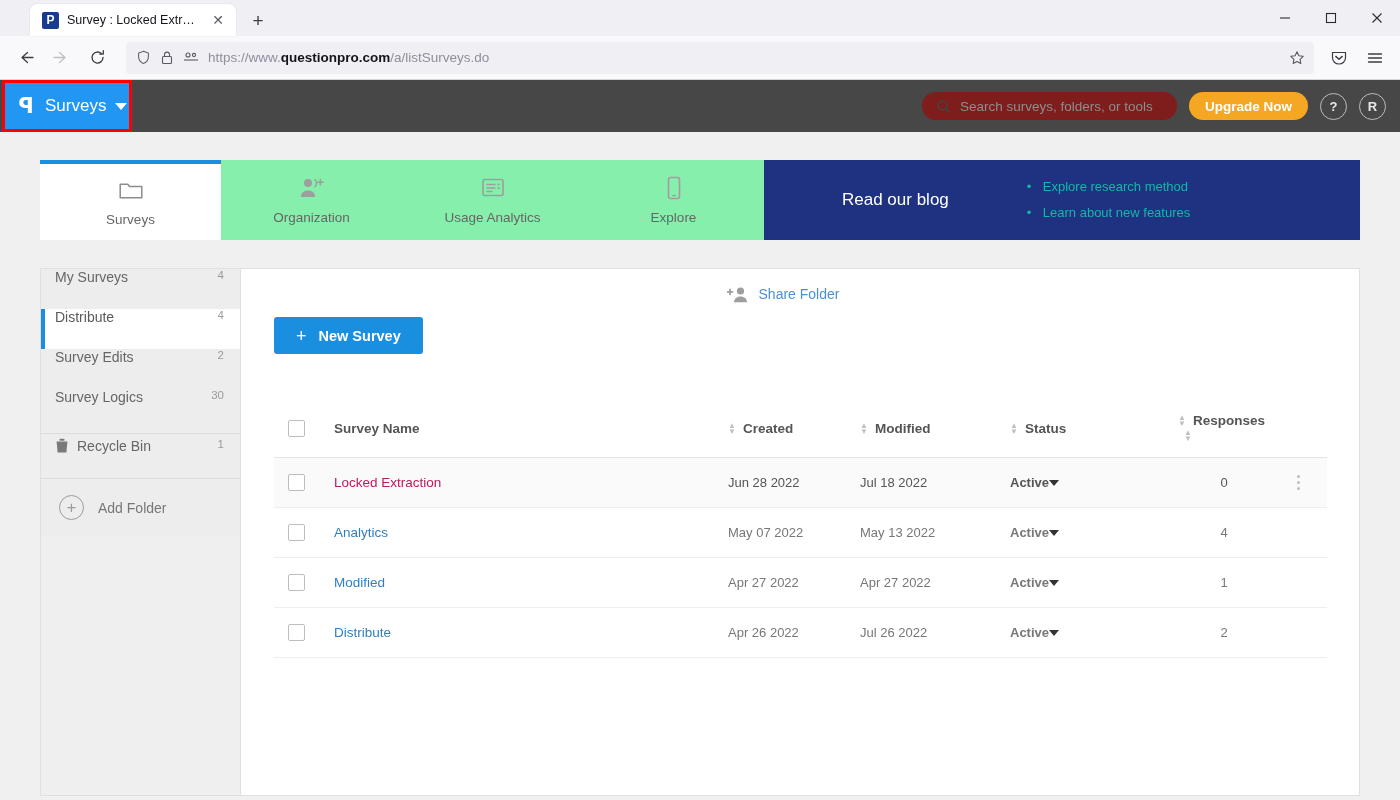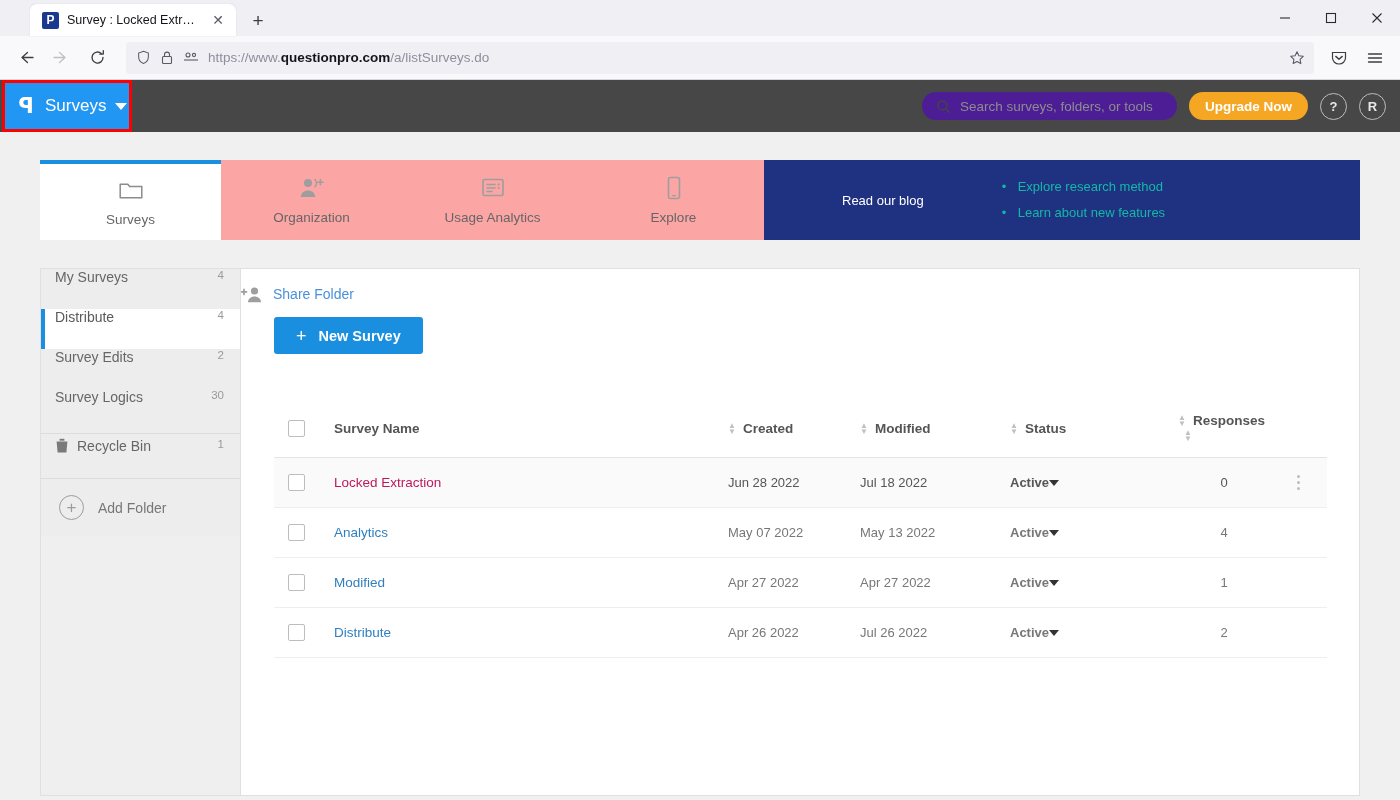--- a/index.html
+++ b/index.html
@@ -113,21 +113,21 @@
   .logo-caret {
     width: 0; height: 0;
     border-left: 6px solid transparent; border-right: 6px solid transparent;
     border-top: 7px solid #fff;
   }
   .header-right {
     margin-left: auto; display: flex; align-items: center; gap: 12px;
     padding-right: 14px;
   }
   .search-box {
-    width: 255px; height: 28px; background: #4c1d95; border-radius: 14px;
+    width: 255px; height: 28px; background: #7f1d1d; border-radius: 14px;
     display: flex; align-items: center; gap: 9px; padding: 0 14px;
   }
   .search-ph { font-size: 13.5px; color: #8d8d8d; }
   .upgrade-btn {
     background: #f5a623; color: #fff; font-size: 13.5px; font-weight: 700;
     border-radius: 14px; height: 28px; padding: 0 16px;
     display: flex; align-items: center; border: none;
     font-family: "Liberation Sans", sans-serif;
   }
   .circle-btn {
@@ -136,33 +136,33 @@
     display: flex; align-items: center; justify-content: center;
     font-size: 13px; font-weight: 700;
   }
 
   
   .page { background: #f0f0f0; height: 714px; position: relative; }
   .tabs-row {
     display: flex; margin: 28px 40px 0 40px; height: 80px;
   }
   .app-tab {
-    width: 181px; height: 80px; background: #fca5a5;
+    width: 181px; height: 80px; background: #86efac;
     display: flex; flex-direction: column; align-items: center;
     justify-content: center; gap: 9px; position: relative;
   }
   .app-tab.active { background: #ffffff; border-top: 4px solid #1a8fe0; }
   .app-tab .tab-icon { color: #9e9e9e; height: 26px; display: flex; align-items: center; }
   .app-tab.active .tab-icon { color: #8c8c8c; }
   .app-tab .tab-label { font-size: 13.5px; color: #666; }
   .blog-panel {
     flex: 1 1 auto; background: #1f3181;
     display: flex; align-items: center; padding-left: 78px; gap: 78px;
   }
-  .blog-title { color: #fff; font-size: 13px; }
+  .blog-title { color: #fff; font-size: 17px; }
   .blog-list { list-style: none; }
   .blog-list li {
     color: #14b8a6; font-size: 13px; position: relative; padding-left: 16px;
     line-height: 26px;
   }
   .blog-list li::before {
     content: "•"; position: absolute; left: 0; top: 0;
   }
 
   
@@ -196,21 +196,21 @@
   }
   .plus-circle {
     width: 25px; height: 25px; border-radius: 50%;
     border: 1.6px solid #9c9c9c; color: #9c9c9c;
     display: flex; align-items: center; justify-content: center;
     font-size: 17px; line-height: 1; font-weight: 300;
   }
   .sidebar-filler { flex: 1 1 auto; background: #efefef; }
 
   .main-col { flex: 1 1 auto; background: #fff; display: flex; flex-direction: column; }
-  .main-top { height: 40px; display: flex; align-items: center; justify-content: flex-start; padding: 10px 34px 0 0; }
+  .main-top { height: 40px; display: flex; align-items: center; justify-content: center; padding: 10px 34px 0 0; }
   .share-folder {
     display: flex; align-items: center; gap: 10px;
     color: #4a90d9; font-size: 14px;
   }
   .share-icon { color: #9e9e9e; display: flex; align-items: center; }
   .newsurvey-wrap { padding: 8px 0 0 33px; }
   .new-survey-btn {
     background: #1a8fe0; color: #fff; border: none; border-radius: 3px;
     height: 37px; padding: 0 22px; font-size: 14.5px; font-weight: 700;
     display: inline-flex; align-items: center; gap: 12px;

